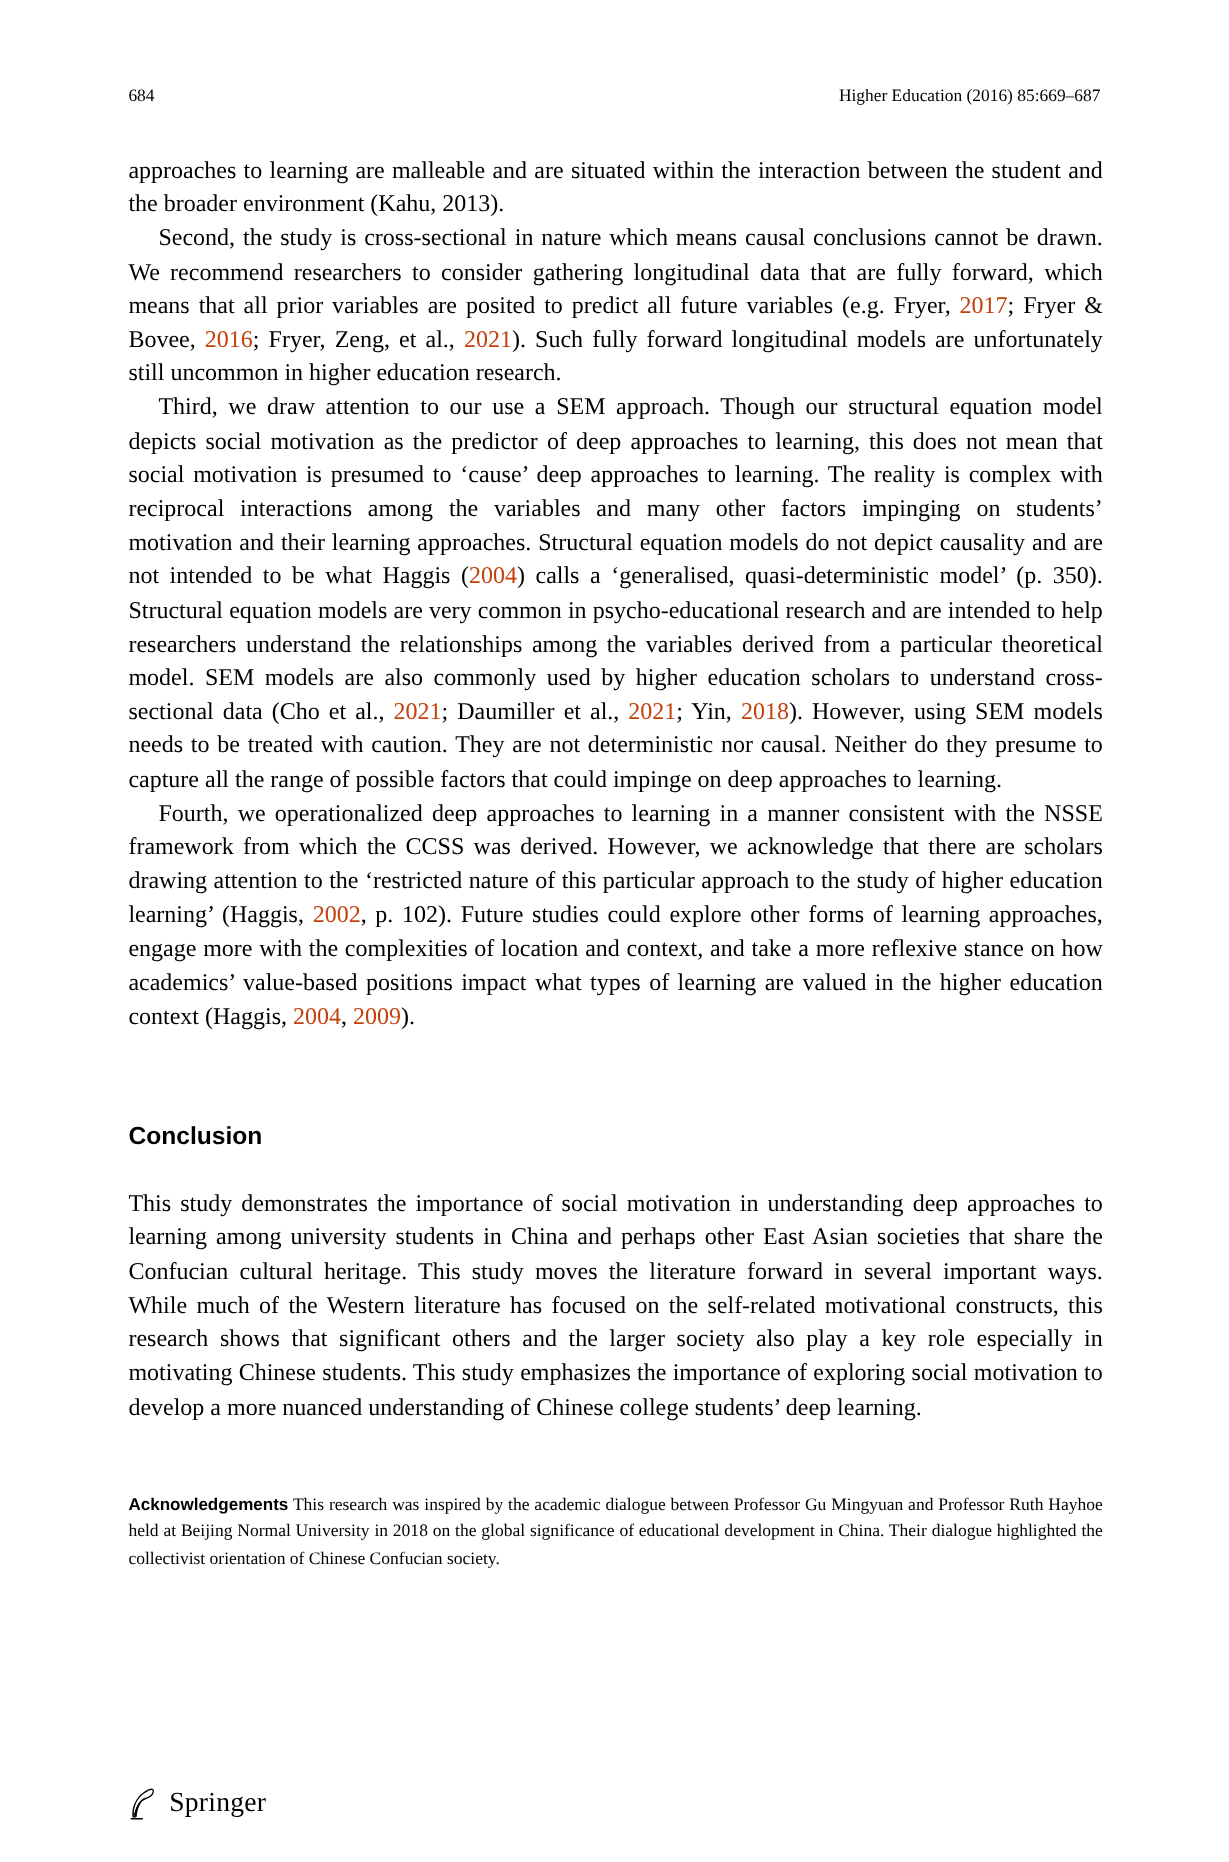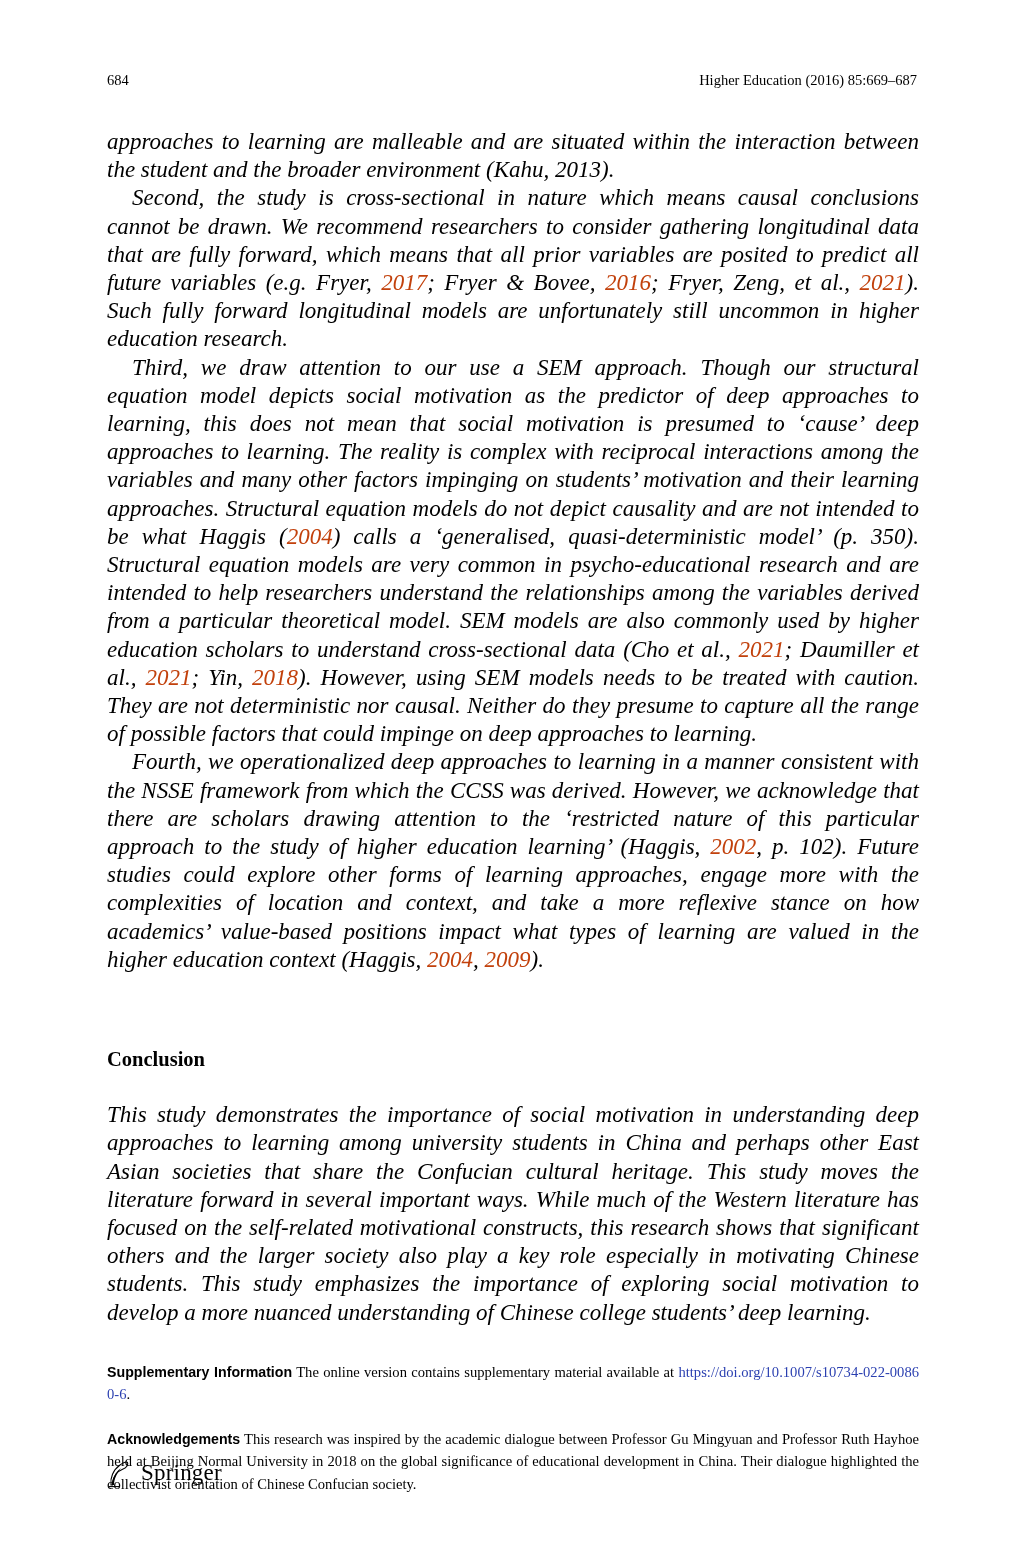--- a/index.html
+++ b/index.html
@@ -42,40 +42,39 @@
     font-size: 14.5px;
   }
   .content {
     position: absolute;
     left: 107px;
     top: 128px;
     width: 812px;
   }
   p.body-par {
     margin: 0;
-    font-size: 23px;
+    font-size: 20px;
     line-height: 28.2px;
     text-align: justify;
     text-indent: 0;
     hyphens: auto;
-    font-style: italic;
   }
   p.body-par.indent {
     text-indent: 25px;
   }
   .ref-link {
     color: #c2410c;
   }
   a.url-link {
     color: #2a3fb0;
     text-decoration: none;
     word-break: break-all;
   }
   h2.section-heading {
-    font-family: Liberation Serif, serif;
+    font-family: Liberation Sans, sans-serif;
     font-weight: bold;
     font-size: 20.5px;
     margin: 0;
     padding: 0;
   }
   .gap-before-heading { height: 74px; }
   .gap-after-heading { height: 30px; }
   .small-block {
     font-size: 14.6px;
     line-height: 22.5px;
@@ -85,21 +84,21 @@
   .small-block .lead {
     font-family: "Liberation Sans", sans-serif;
     font-weight: bold;
     font-size: 14.2px;
   }
   .supp-gap { height: 34px; }
   .ack-gap { height: 22px; }
   .footer {
     position: absolute;
     left: 107px;
-    bottom: 64px;
+    bottom: 35px;
     display: flex;
     align-items: center;
     gap: 8px;
   }
   .springer-logo {
     width: 26px;
     height: 30px;
     display: block;
   }
   .springer-word {
@@ -131,21 +130,20 @@
     <div class="gap-before-heading"></div>
 
     <h2 class="section-heading">Conclusion</h2>
 
     <div class="gap-after-heading"></div>
 
     <p class="body-par">This study demonstrates the importance of social motivation in understanding deep approaches to learning among university students in China and perhaps other East Asian societies that share the Confucian cultural heritage. This study moves the literature forward in several important ways. While much of the Western literature has focused on the self-related motivational constructs, this research shows that significant others and the larger society also play a key role especially in motivating Chinese students. This study emphasizes the importance of exploring social motivation to develop a more nuanced understanding of Chinese college students’ deep learning.</p>
 
     <div class="supp-gap"></div>
 
-    <p class="small-block"><span class="lead">Supplementary Information</span><span> The online version contains supplementary material available at </span><a class="url-link" href="#">https://doi.org/10.1007/s10734-022-00860-6</a><span>.</span></p>
 
     <div class="ack-gap"></div>
 
     <p class="small-block"><span class="lead">Acknowledgements</span><span> This research was inspired by the academic dialogue between Professor Gu Mingyuan and Professor Ruth Hayhoe held at Beijing Normal University in 2018 on the global significance of educational development in China. Their dialogue highlighted the collectivist orientation of Chinese Confucian society.</span></p>
 
   </div>
 
   <div class="footer">
     <svg class="springer-logo" viewBox="0 0 26 30">
       <path d="M5 27 C5 20, 9 14, 14 10 C10 15, 7 21, 7 27 Z" fill="#000"></path>

